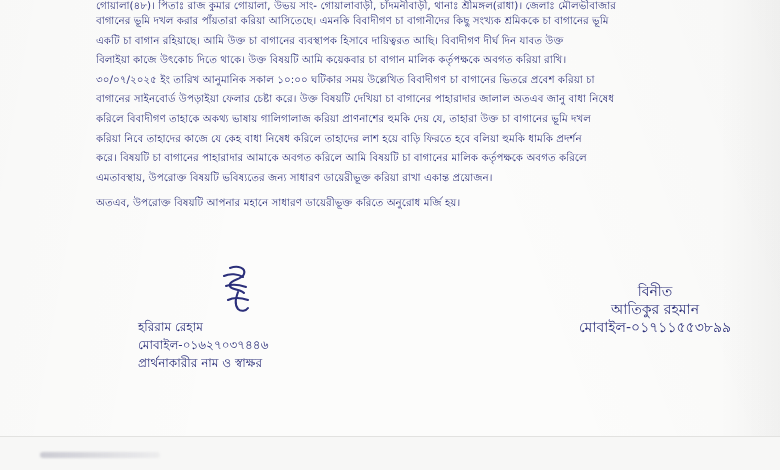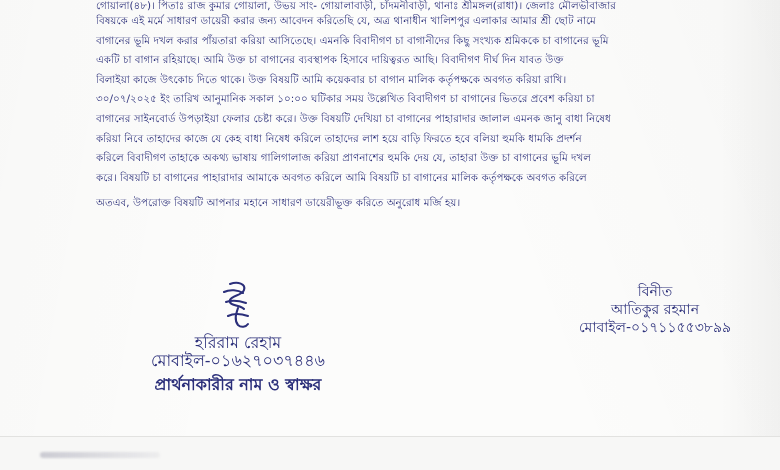--- a/index.html
+++ b/index.html
@@ -86,67 +86,67 @@
     height: 11px;
     line-height: 11px;
     overflow: hidden;
   }
   .para-gap { height: 6px; display: block; }
 
   
   .sig-left {
     position: absolute;
     left: 138px;
-    top: 278px;
+    top: 262px;
     width: 200px;
-    text-align: center;
+    text-align: left;
     color: #2b2f7a;
     font-family: "DejaVu Sans", sans-serif;
-    font-size: 16px;
+    font-size: 12px;
     line-height: 18px;
   }
   .sig-right {
     position: absolute;
     left: 560px;
     top: 282px;
     width: 190px;
     text-align: center;
     color: #2b2f7a;
     font-family: "DejaVu Sans", sans-serif;
     font-size: 14px;
     line-height: 18px;
   }
   .sig-mark {
     display: block;
     height: 54px;
     margin-bottom: 2px;
   }
   .sig-label { display: block; }
   .sig-line { display: block; }
-  .sig-caption { display: block; margin-top: 6px; font-weight: bold; }
+  .sig-caption { display: block; margin-top: 0; }
   .ink-svg { display: block; margin: 0 auto; }
 </style>
 </head>
 <body>
 
 <div id="page">
 
   <div class="paper">
 
     <div class="body-text">
       <span class="ln">গোয়ালা(৪৮)। পিতাঃ রাজ কুমার গোয়ালা, উভয় সাং- গোয়ালাবাড়ী, চাঁদমনীবাড়ী, থানাঃ শ্রীমঙ্গল(রাধা)। জেলাঃ মৌলভীবাজার</span>
-      <span class="ln">বিষয়কে এই মর্মে সাধারণ ডায়েরী করার জন্য আবেদন করিতেছি যে, অত্র থানাধীন খালিশপুর এলাকার আমার শ্রী ছোট নামে</span>
       <span class="ln">বাগানের ভূমি দখল করার পাঁয়তারা করিয়া আসিতেছে। এমনকি বিবাদীগণ চা বাগানীদের কিছু সংখ্যক শ্রমিককে চা বাগানের ভূমি</span>
       <span class="ln">একটি চা বাগান রহিয়াছে। আমি উক্ত চা বাগানের ব্যবস্থাপক হিসাবে দায়িত্বরত আছি। বিবাদীগণ দীর্ঘ দিন যাবত উক্ত</span>
       <span class="ln">বিলাইয়া কাজে উৎকোচ দিতে থাকে। উক্ত বিষয়টি আমি কয়েকবার চা বাগান মালিক কর্তৃপক্ষকে অবগত করিয়া রাখি।</span>
       <span class="ln">৩০/০৭/২০২৫ ইং তারিখ আনুমানিক সকাল ১০:০০ ঘটিকার সময় উল্লেখিত বিবাদীগণ চা বাগানের ভিতরে প্রবেশ করিয়া চা</span>
-      <span class="ln">বাগানের সাইনবোর্ড উপড়াইয়া ফেলার চেষ্টা করে। উক্ত বিষয়টি দেখিয়া চা বাগানের পাহারাদার জালাল এমনক জানু বাধা নিষেধ</span>
+      <span class="ln">বাগানের সাইনবোর্ড উপড়াইয়া ফেলার চেষ্টা করে। উক্ত বিষয়টি দেখিয়া চা বাগানের পাহারাদার জালাল অতএব জানু বাধা নিষেধ</span>
+      <span class="ln">করিলে বিবাদীগণ তাহাকে অকথ্য ভাষায় গালিগালাজ করিয়া প্রাণনাশের হুমকি দেয় যে, তাহারা উক্ত চা বাগানের ভূমি দখল</span>
       <span class="ln">করিয়া নিবে তাহাদের কাজে যে কেহ বাধা নিষেধ করিলে তাহাদের লাশ হয়ে বাড়ি ফিরতে হবে বলিয়া হুমকি ধামকি প্রদর্শন</span>
-      <span class="ln">করিলে বিবাদীগণ তাহাকে অকথ্য ভাষায় গালিগালাজ করিয়া প্রাণনাশের হুমকি দেয় যে, তাহারা উক্ত চা বাগানের ভূমি দখল</span>
       <span class="ln">করে। বিষয়টি চা বাগানের পাহারাদার আমাকে অবগত করিলে আমি বিষয়টি চা বাগানের মালিক কর্তৃপক্ষকে অবগত করিলে</span>
+      <span class="ln">এমতাবস্থায়, উপরোক্ত বিষয়টি ভবিষ্যতের জন্য সাধারণ ডায়েরীভূক্ত করিয়া রাখা একান্ত প্রয়োজন।</span>
       <span class="para-gap"></span>
       <span class="ln">অতএব, উপরোক্ত বিষয়টি আপনার মহানে সাধারণ ডায়েরীভূক্ত করিতে অনুরোধ মর্জি হয়।</span>
     </div>
 
     <div class="sig-left">
       <span class="sig-mark">
         <svg class="ink-svg" width="60" height="54" viewBox="0 0 60 54" aria-hidden="true">
           <g fill="none" stroke="#2b2f7a" stroke-width="2.1" stroke-linecap="round" stroke-linejoin="round">
             <path d="M22 6 C30 3, 38 6, 36 12 C34 18, 24 17, 22 22 C20 28, 33 27, 36 31"></path>
             <path d="M16 14 C22 11, 30 12, 35 15"></path>

